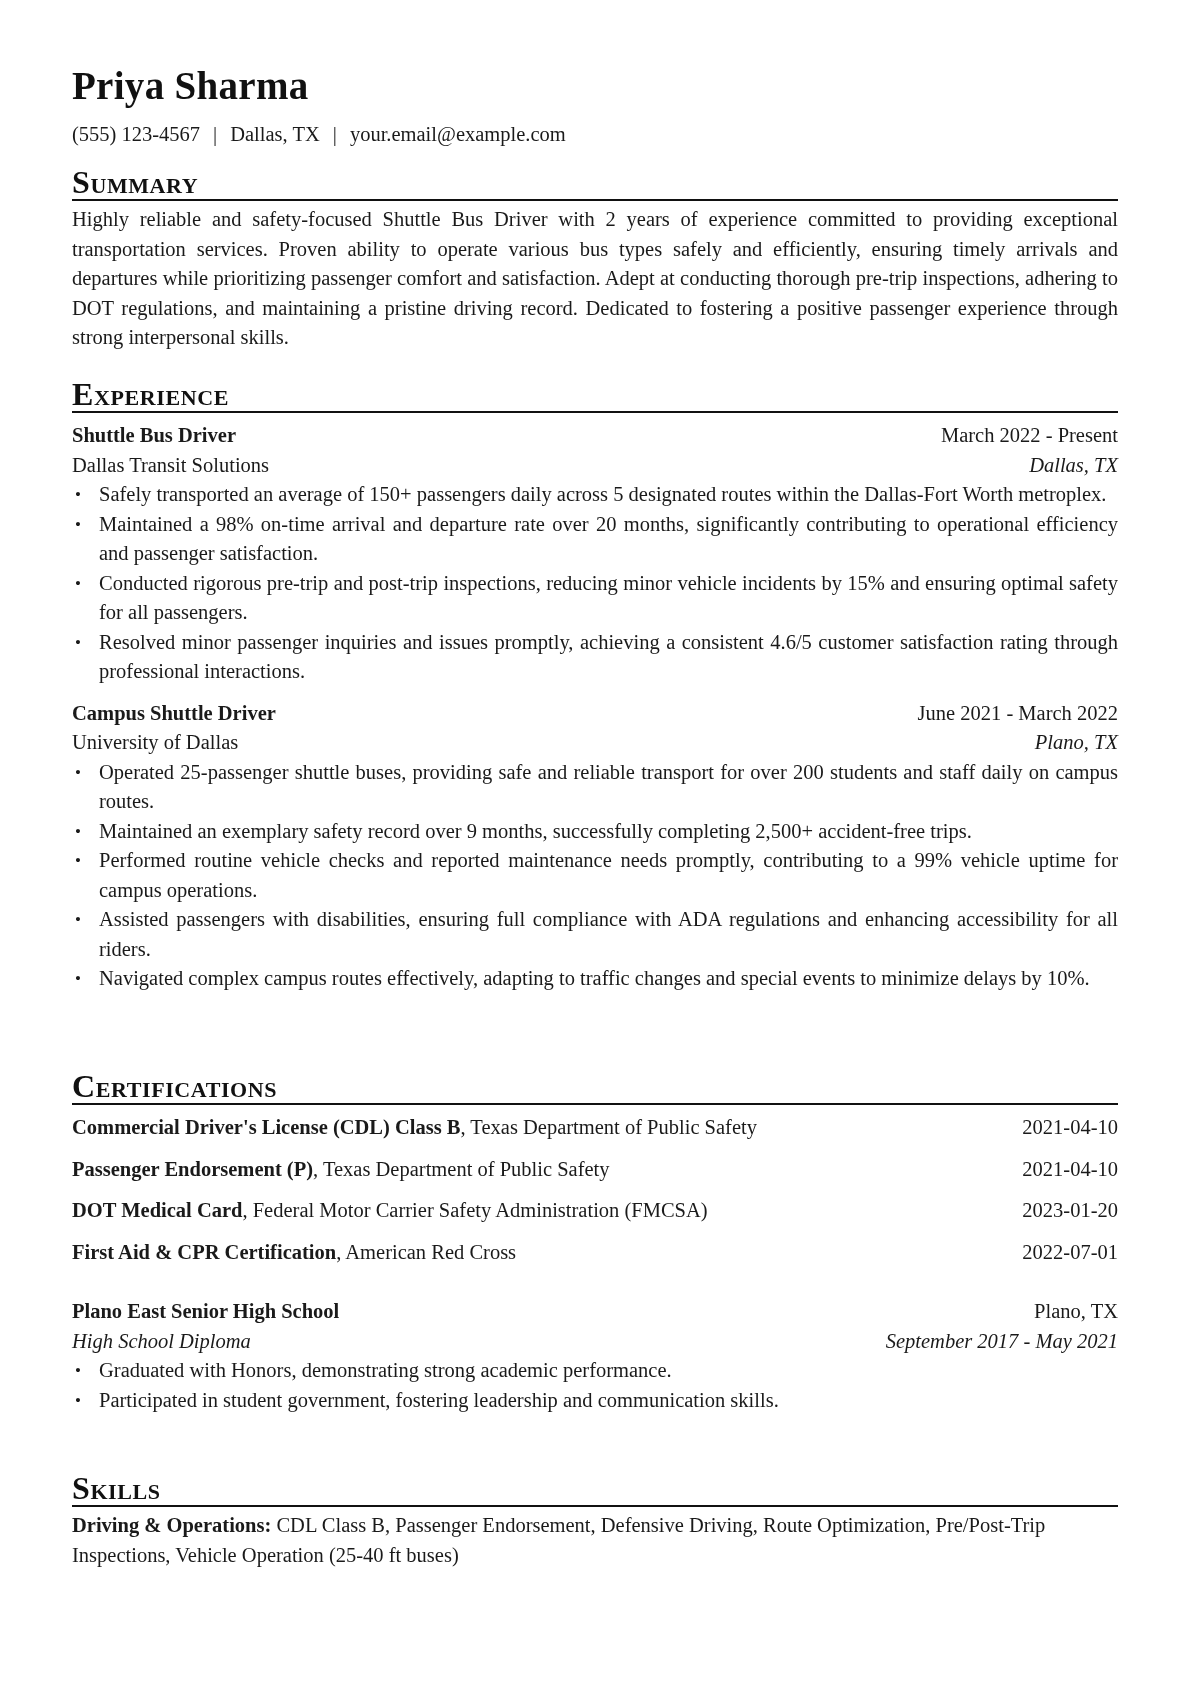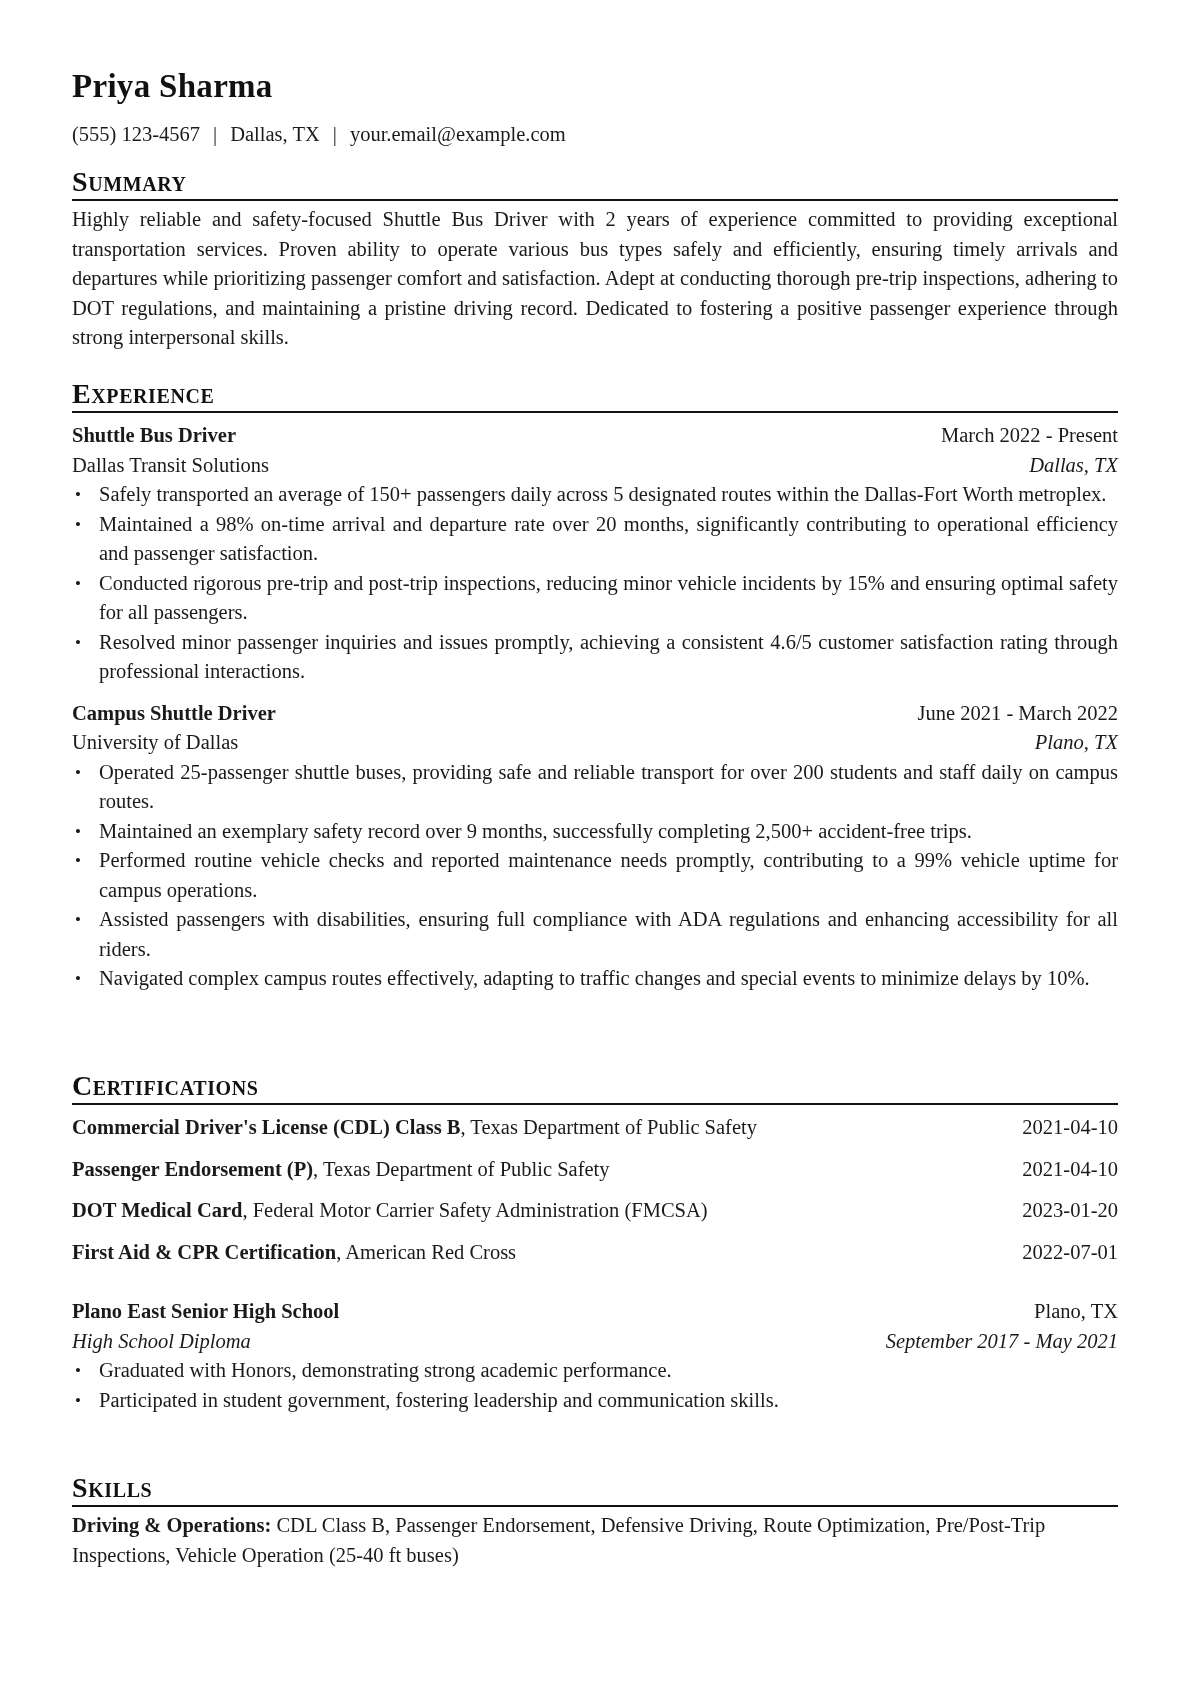--- a/index.html
+++ b/index.html
@@ -4,33 +4,33 @@
   <style>
     html, body { margin: 0; padding: 0; background: #ffffff; }
     body {
       width: 1190px; height: 1683px; overflow: hidden; position: relative;
       font-family: "Liberation Serif", "DejaVu Serif", serif;
       color: #1a1a1a; font-size: 20.5px;
     }
     .page { position: absolute; left: 72px; top: 0; width: 1046px; }
     .name {
       position: absolute; top: 60px; left: 0;
-      font-size: 33px; font-weight: bold; letter-spacing: 0.3px; color: #111;
+      font-size: 39px; font-weight: bold; letter-spacing: 0.3px; color: #111;
       line-height: 52px;
     }
     .contact {
       position: absolute; top: 120px; left: 0; line-height: 28px;
       white-space: nowrap;
     }
     .contact .sep { display: inline-block; margin: 0 13px; }
     .contact a { color: #1a1a1a; text-underline-offset: 3px; }
 
     .section { position: absolute; left: 0; width: 1046px; }
     .sec-head {
-      font-variant: small-caps; font-weight: bold; font-size: 28px;
+      font-variant: small-caps; font-weight: bold; font-size: 32px;
       letter-spacing: 0.6px; line-height: 28px; color: #111;
       border-bottom: 2px solid #111; padding-bottom: 3px;
     }
     .para { line-height: 29.5px; text-align: justify; margin-top: 4px; hyphens: auto; }
     .row { display: flex; justify-content: space-between; line-height: 29.5px; white-space: nowrap; }
     .bold { font-weight: bold; }
     .ital { font-style: italic; }
     ul.bullets { list-style: none; margin: 0; padding: 0; }
     ul.bullets li {
       position: relative; padding-left: 27px; line-height: 29.5px; text-align: justify;

